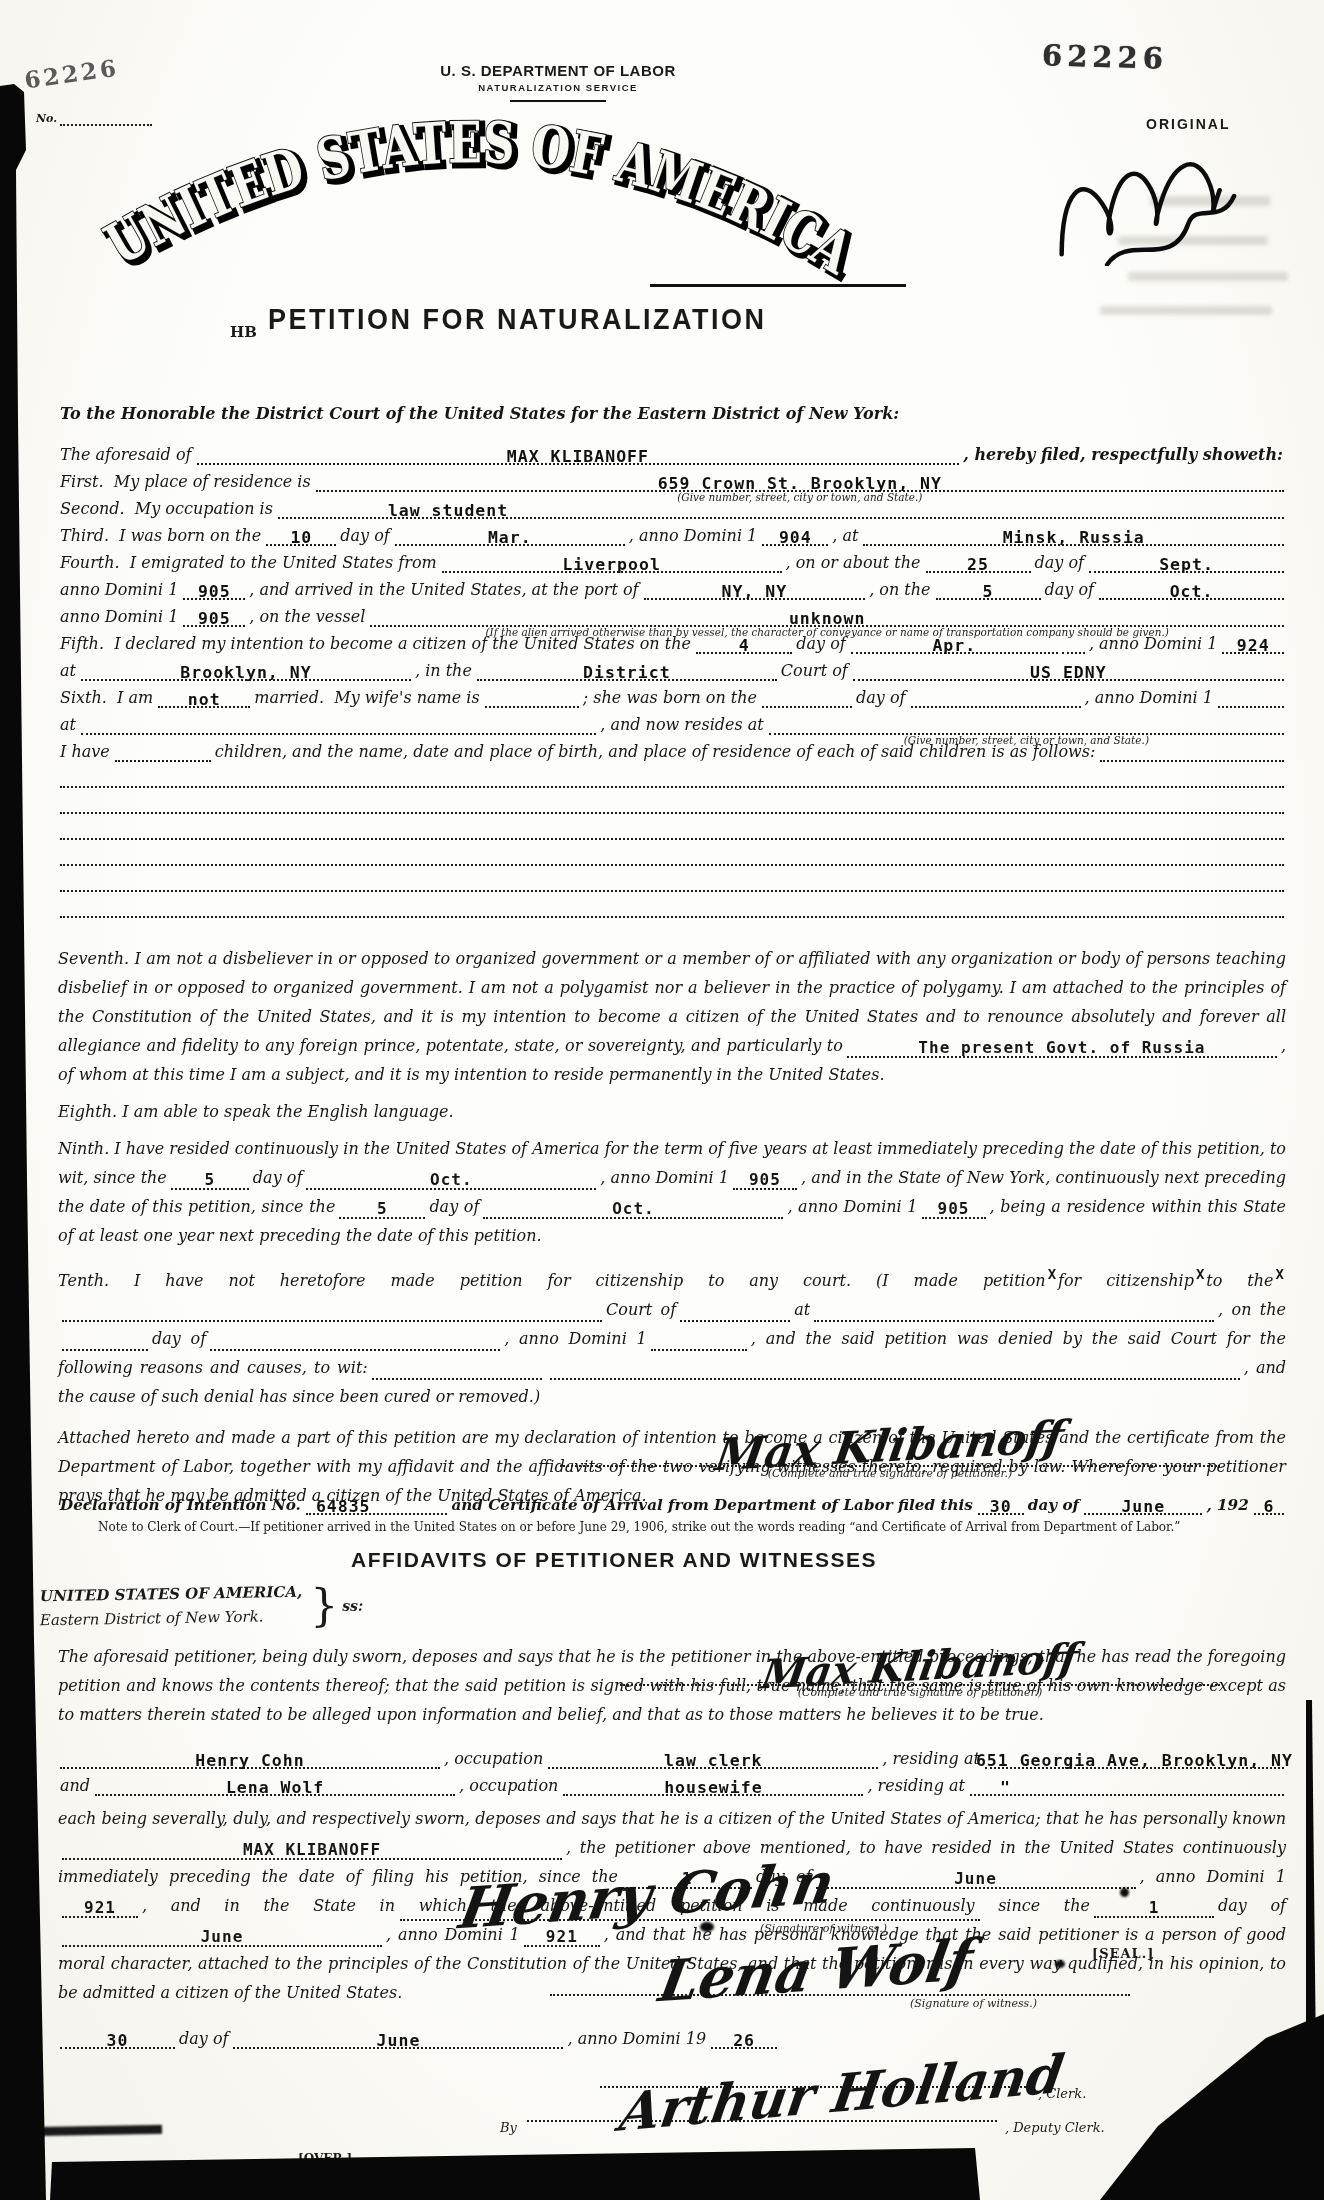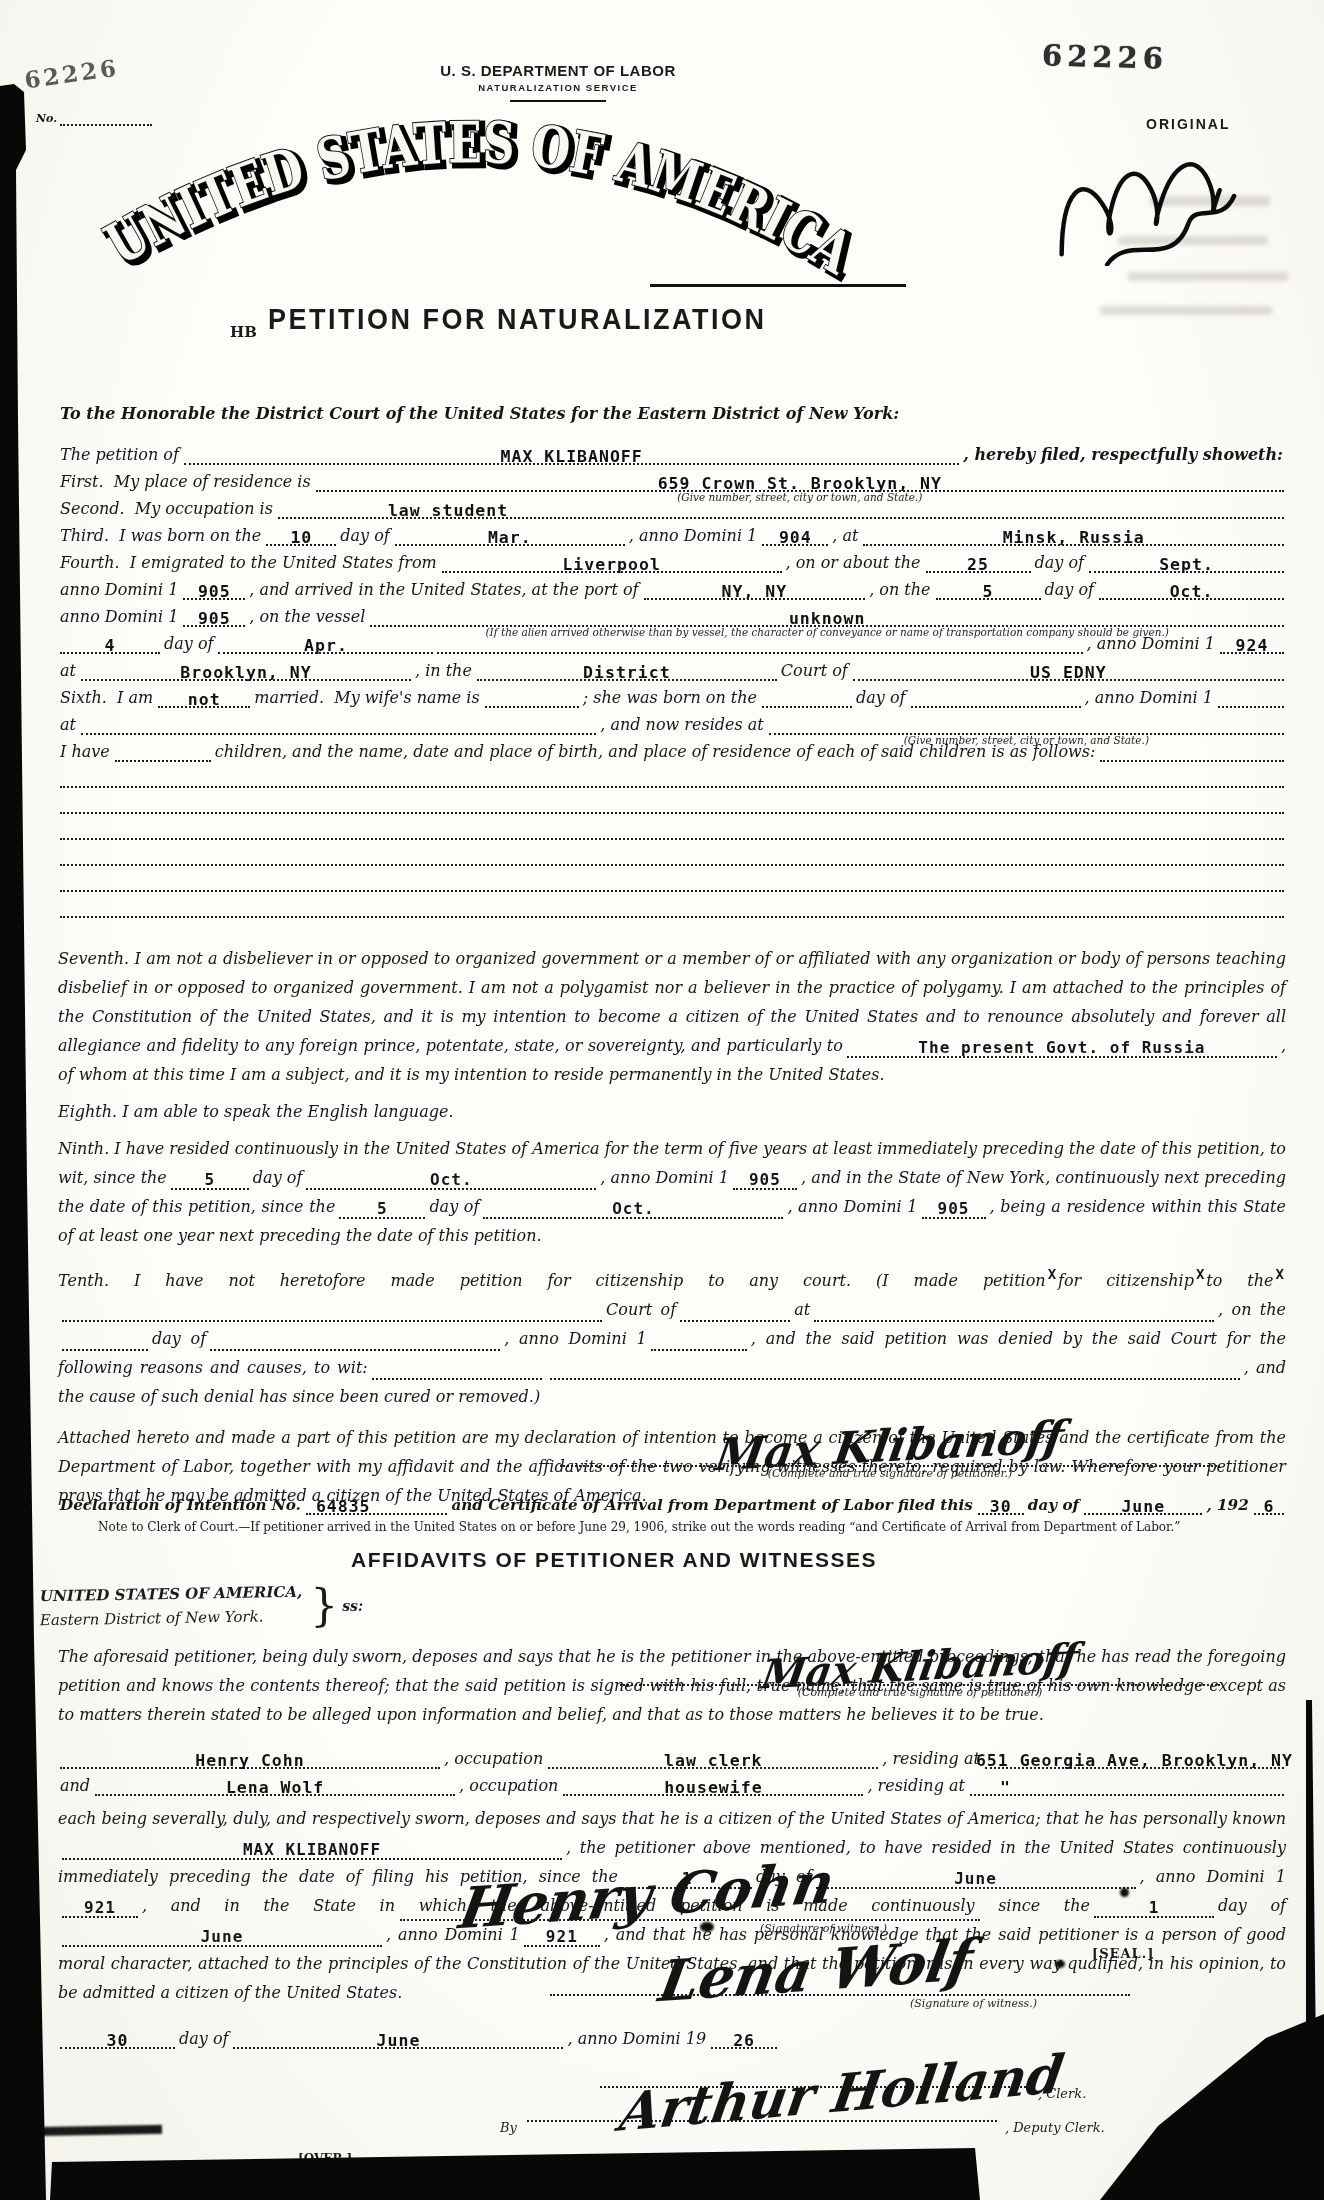--- a/index.html
+++ b/index.html
@@ -133,21 +133,21 @@
 
   <div class="abs" id="rule2"></div>
   <div class="abs" id="hb">HB</div>
   <div class="abs" id="main-title">PETITION FOR NATURALIZATION</div>
 
   <div class="abs" id="body1" style="left:58px;right:38px;top:404px;">
       <div class="row sal">
         <span class="lbl b">To the Honorable the District Court of the United States for the Eastern District of New York:</span>
       </div>
       <div class="row">
-        <span class="lbl">The petition of</span>
+        <span class="lbl">The aforesaid of</span>
         <span class="fill" style="flex: 1 1 24px;">
           <span class="typed">MAX KLIBANOFF</span>
         </span>
         <span class="lbl b">, hereby filed, respectfully showeth:</span>
       </div>
       <div class="row">
         <span class="lbl">First.  My place of residence is</span>
         <span class="fill" style="flex: 1 1 24px;">
           <span class="typed">659 Crown St. Brooklyn, NY</span>
           <span class="hint">(Give number, street, city or town, and State.)</span>
@@ -214,20 +214,21 @@
         <span class="fill" style="flex: 0 1 62px;">
           <span class="typed">905</span>
         </span>
         <span class="lbl">, on the vessel</span>
         <span class="fill" style="flex: 1 1 24px;">
           <span class="typed">unknown</span>
           <span class="hint">(If the alien arrived otherwise than by vessel, the character of conveyance or name of transportation company should be given.)</span>
         </span>
       </div>
       <div class="row">
+        <span class="lbl">Fifth.  I declared my intention to become a citizen of the United States on the</span>
         <span class="fill" style="flex: 0 1 100px;">
           <span class="typed">4</span>
         </span>
         <span class="lbl">day of</span>
         <span class="fill" style="flex: 0 1 215px;">
           <span class="typed">Apr.</span>
         </span>
         <span class="fill" style="flex: 1 1 24px;">
           <span class="typed"></span>
         </span>

